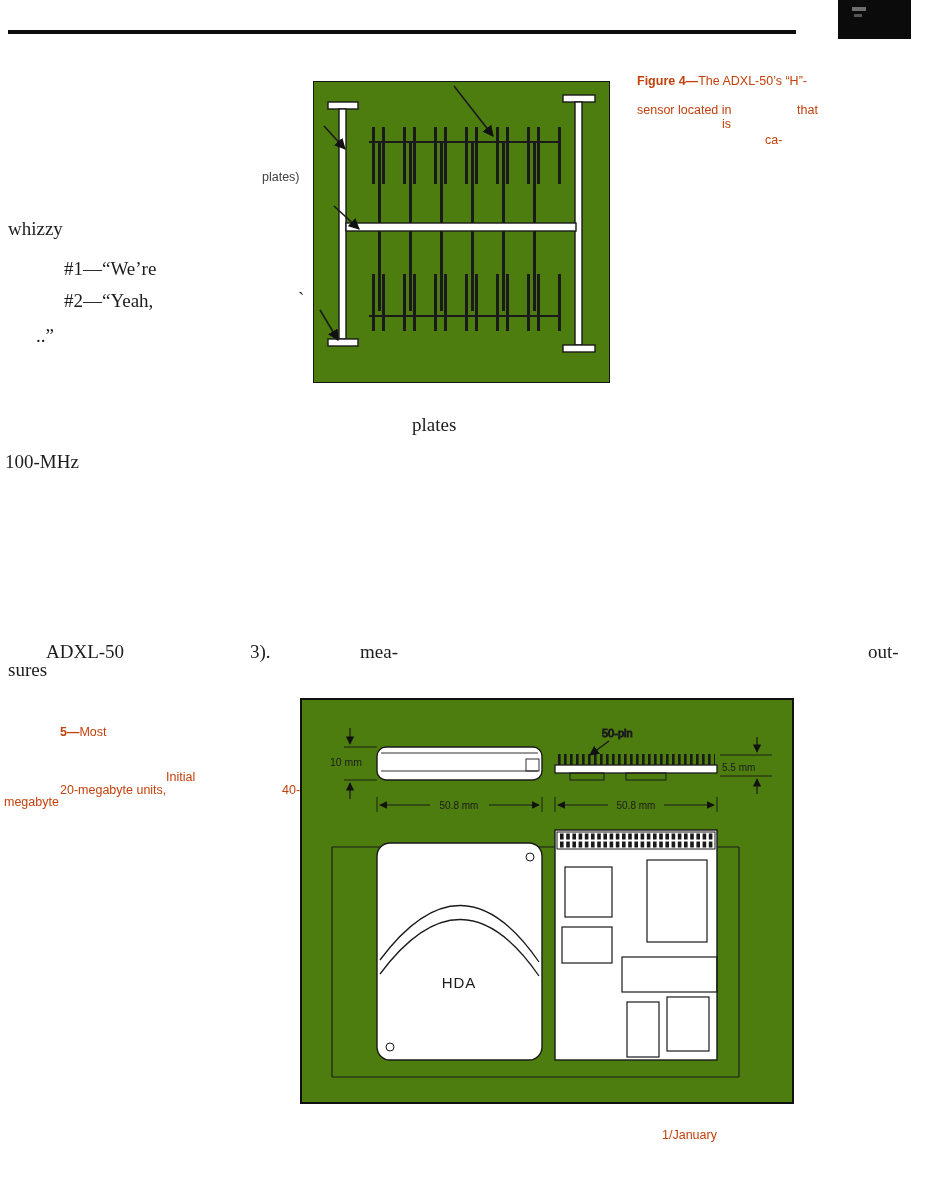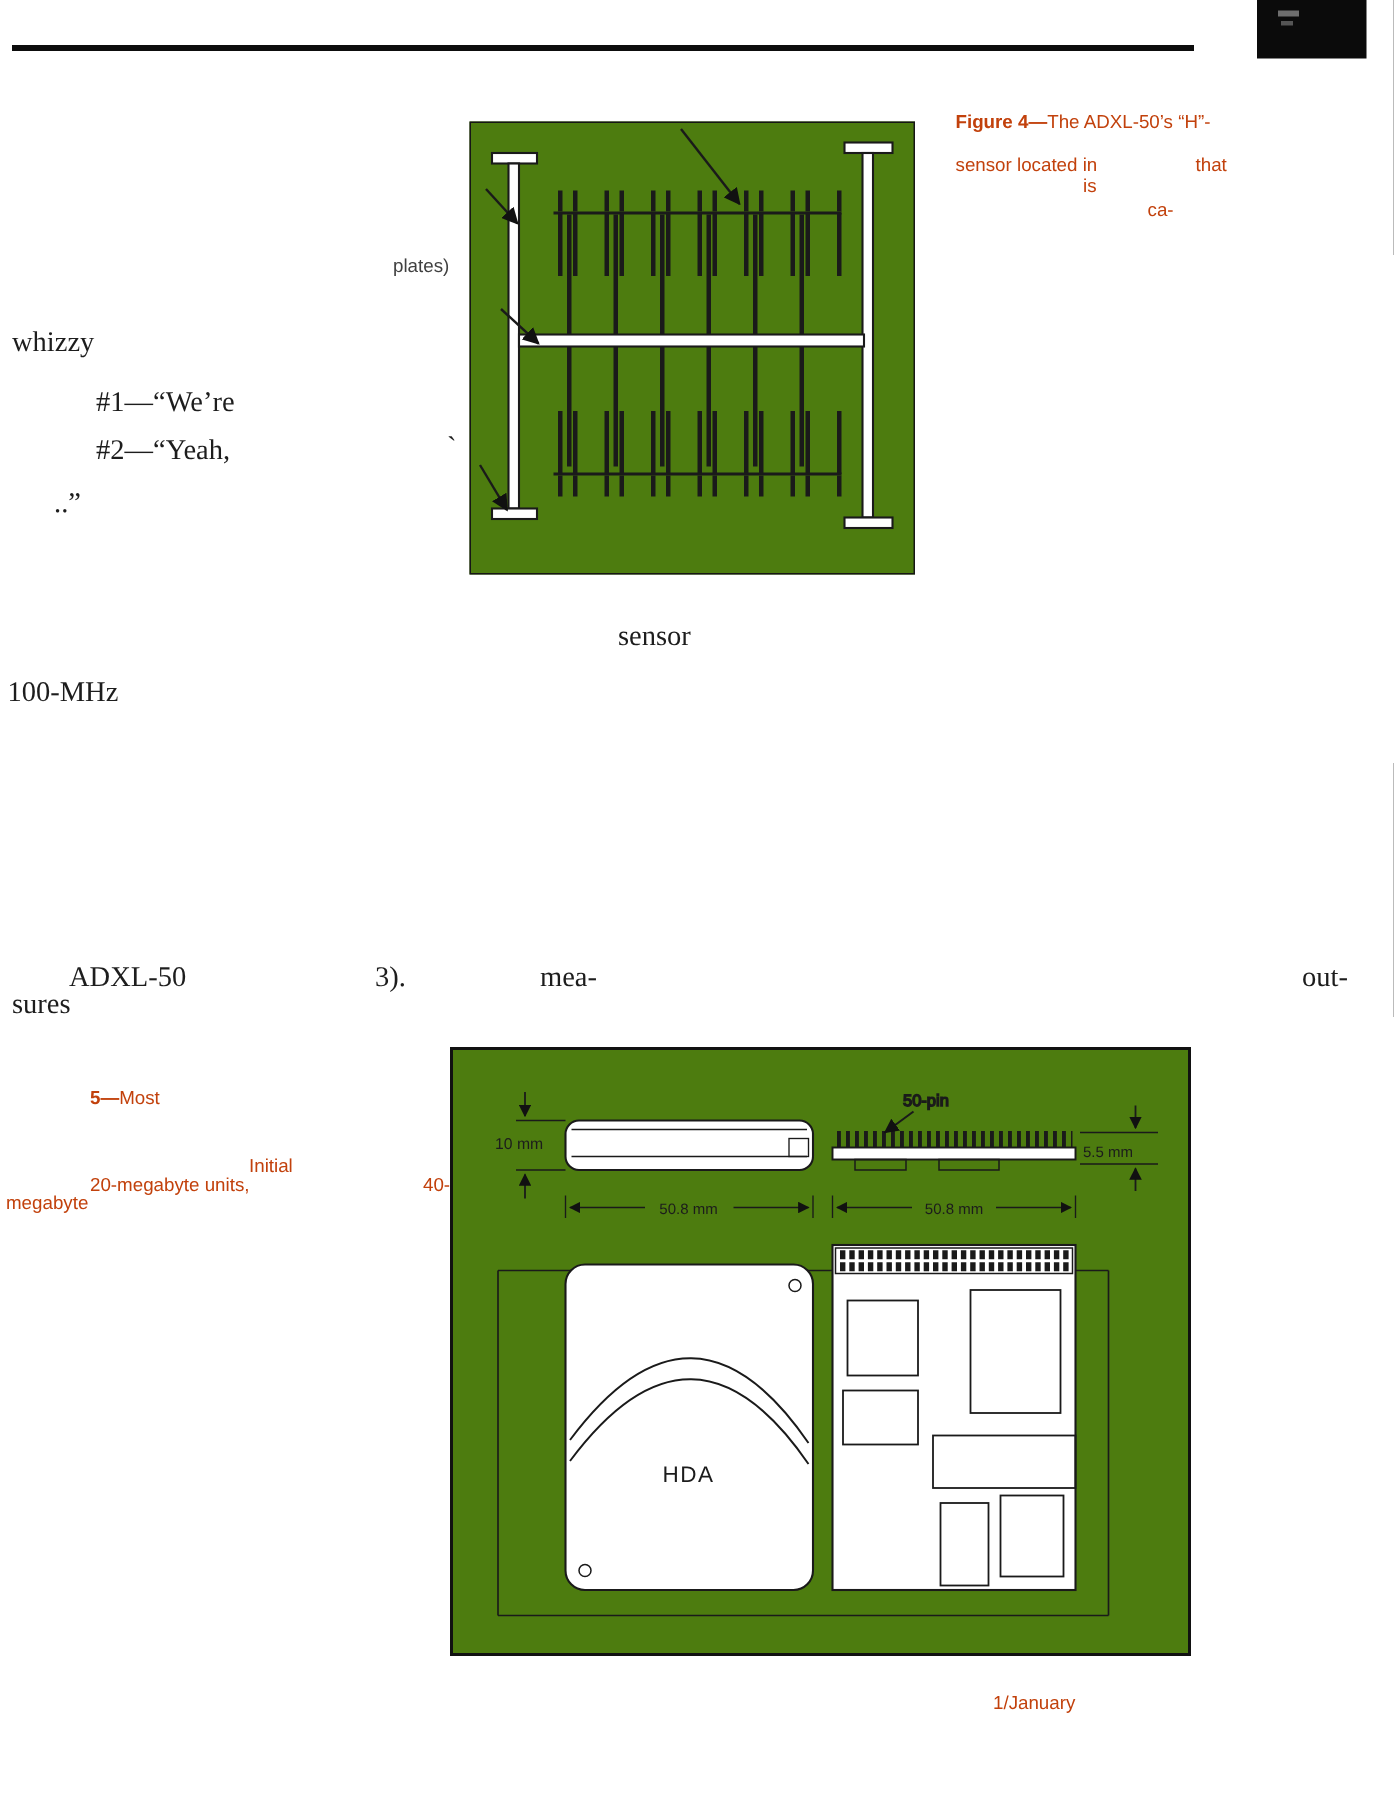--- a/index.html
+++ b/index.html
@@ -36,21 +36,21 @@
   <div class="abs capt" style="left:722px;top:117px;">is</div>
   <div class="abs capt" style="left:765px;top:133px;">ca-</div>
 
   <div class="abs capt" style="left:262px;top:170px;font-style:normal;color:#404040;">plates)</div>
   <div class="abs serif" style="left:298px;top:288px;">`</div>
 
   <div class="abs serif" style="left:8px;top:218px;">whizzy</div>
   <div class="abs serif" style="left:64px;top:258px;">#1—“We’re</div>
   <div class="abs serif" style="left:64px;top:290px;">#2—“Yeah,</div>
   <div class="abs serif" style="left:36px;top:325px;">..”</div>
-  <div class="abs serif" style="left:412px;top:414px;">sensor</div>
+  <div class="abs serif" style="left:412px;top:414px;">plates</div>
   <div class="abs serif" style="left:5px;top:451px;">100-MHz</div>
   <div class="abs serif" style="left:46px;top:641px;">ADXL-50</div>
   <div class="abs serif" style="left:250px;top:641px;">3).</div>
   <div class="abs serif" style="left:360px;top:641px;">mea-</div>
   <div class="abs serif" style="left:868px;top:641px;">out-</div>
   <div class="abs serif" style="left:8px;top:659px;">sures</div>
 
   <div class="abs capt" style="left:60px;top:725px;"><span class="b">5—</span><span>Most</span></div>
   <div class="abs capt" style="left:166px;top:770px;">Initial</div>
   <div class="abs capt" style="left:60px;top:783px;">20-megabyte units,</div>

